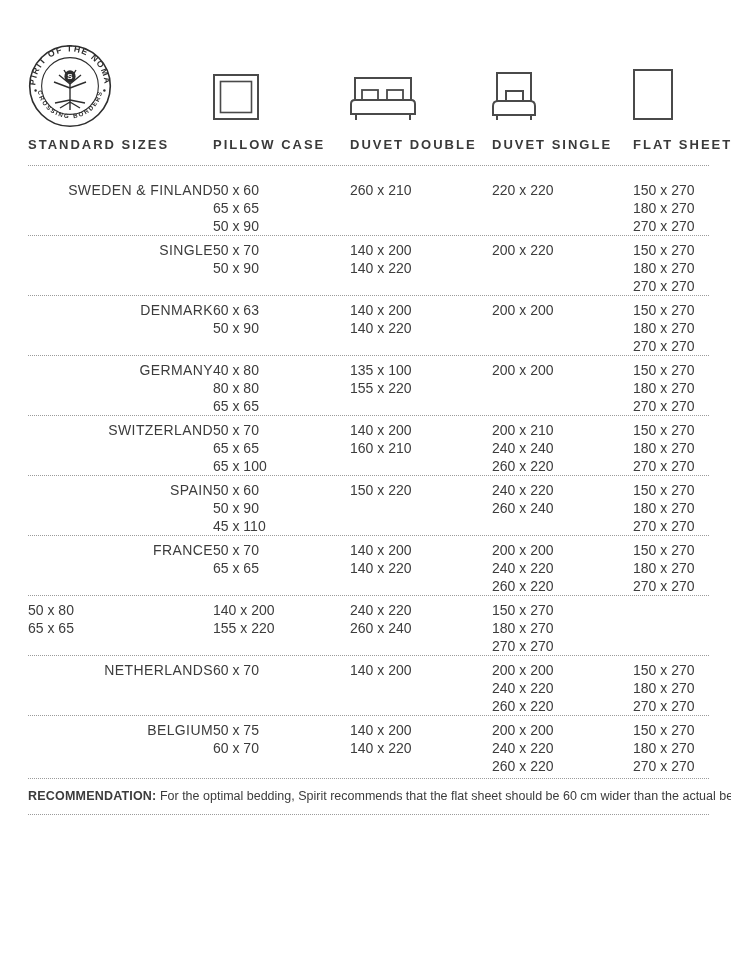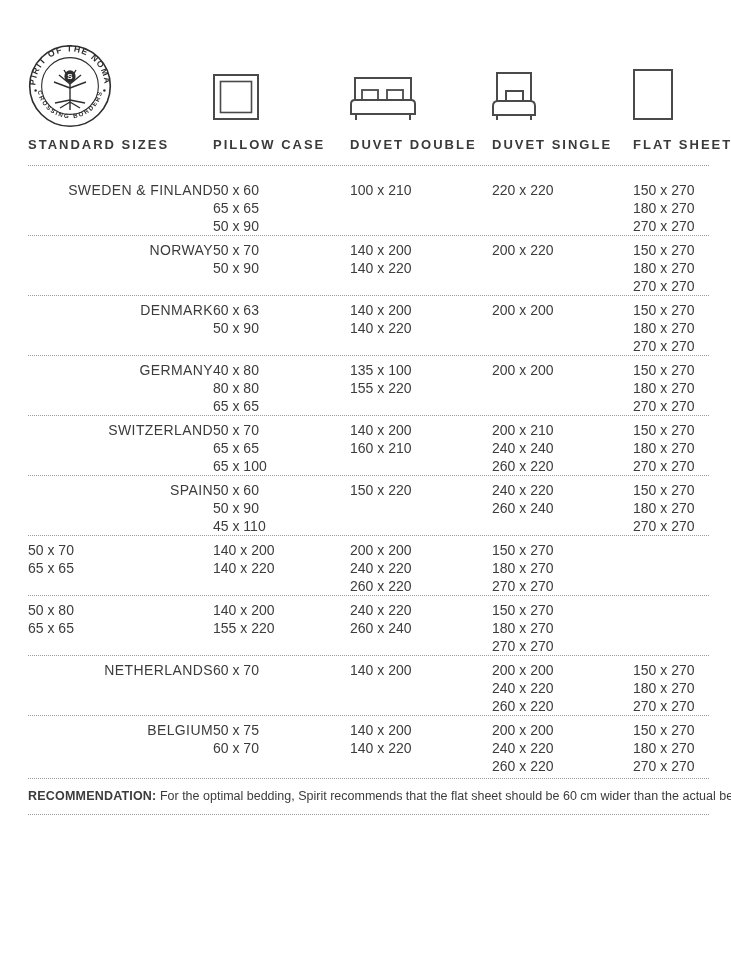--- a/index.html
+++ b/index.html
@@ -149,34 +149,34 @@
 
   <div>
     <div class="grid-cols size-row">
       <div class="country">SWEDEN &amp; FINLAND</div>
       <div class="cell">
           <div>50 x 60</div>
           <div>65 x 65</div>
           <div>50 x 90</div>
         </div>
       <div class="cell">
-          <div>100 x 210</div>
+          <div>260 x 210</div>
         </div>
       <div class="cell">
           <div>220 x 220</div>
         </div>
       <div class="cell">
           <div>150 x 270</div>
           <div>180 x 270</div>
           <div>270 x 270</div>
         </div>
     </div>
 
     <div class="grid-cols size-row">
-      <div class="country">NORWAY</div>
+      <div class="country">SINGLE</div>
       <div class="cell">
           <div>50 x 70</div>
           <div>50 x 90</div>
         </div>
       <div class="cell">
           <div>140 x 200</div>
           <div>140 x 220</div>
         </div>
       <div class="cell">
           <div>200 x 220</div>
@@ -267,20 +267,21 @@
           <div>260 x 240</div>
         </div>
       <div class="cell">
           <div>150 x 270</div>
           <div>180 x 270</div>
           <div>270 x 270</div>
         </div>
     </div>
 
     <div class="grid-cols size-row">
+      <div class="country">FRANCE</div>
       <div class="cell">
           <div>50 x 70</div>
           <div>65 x 65</div>
         </div>
       <div class="cell">
           <div>140 x 200</div>
           <div>140 x 220</div>
         </div>
       <div class="cell">
           <div>200 x 200</div>

